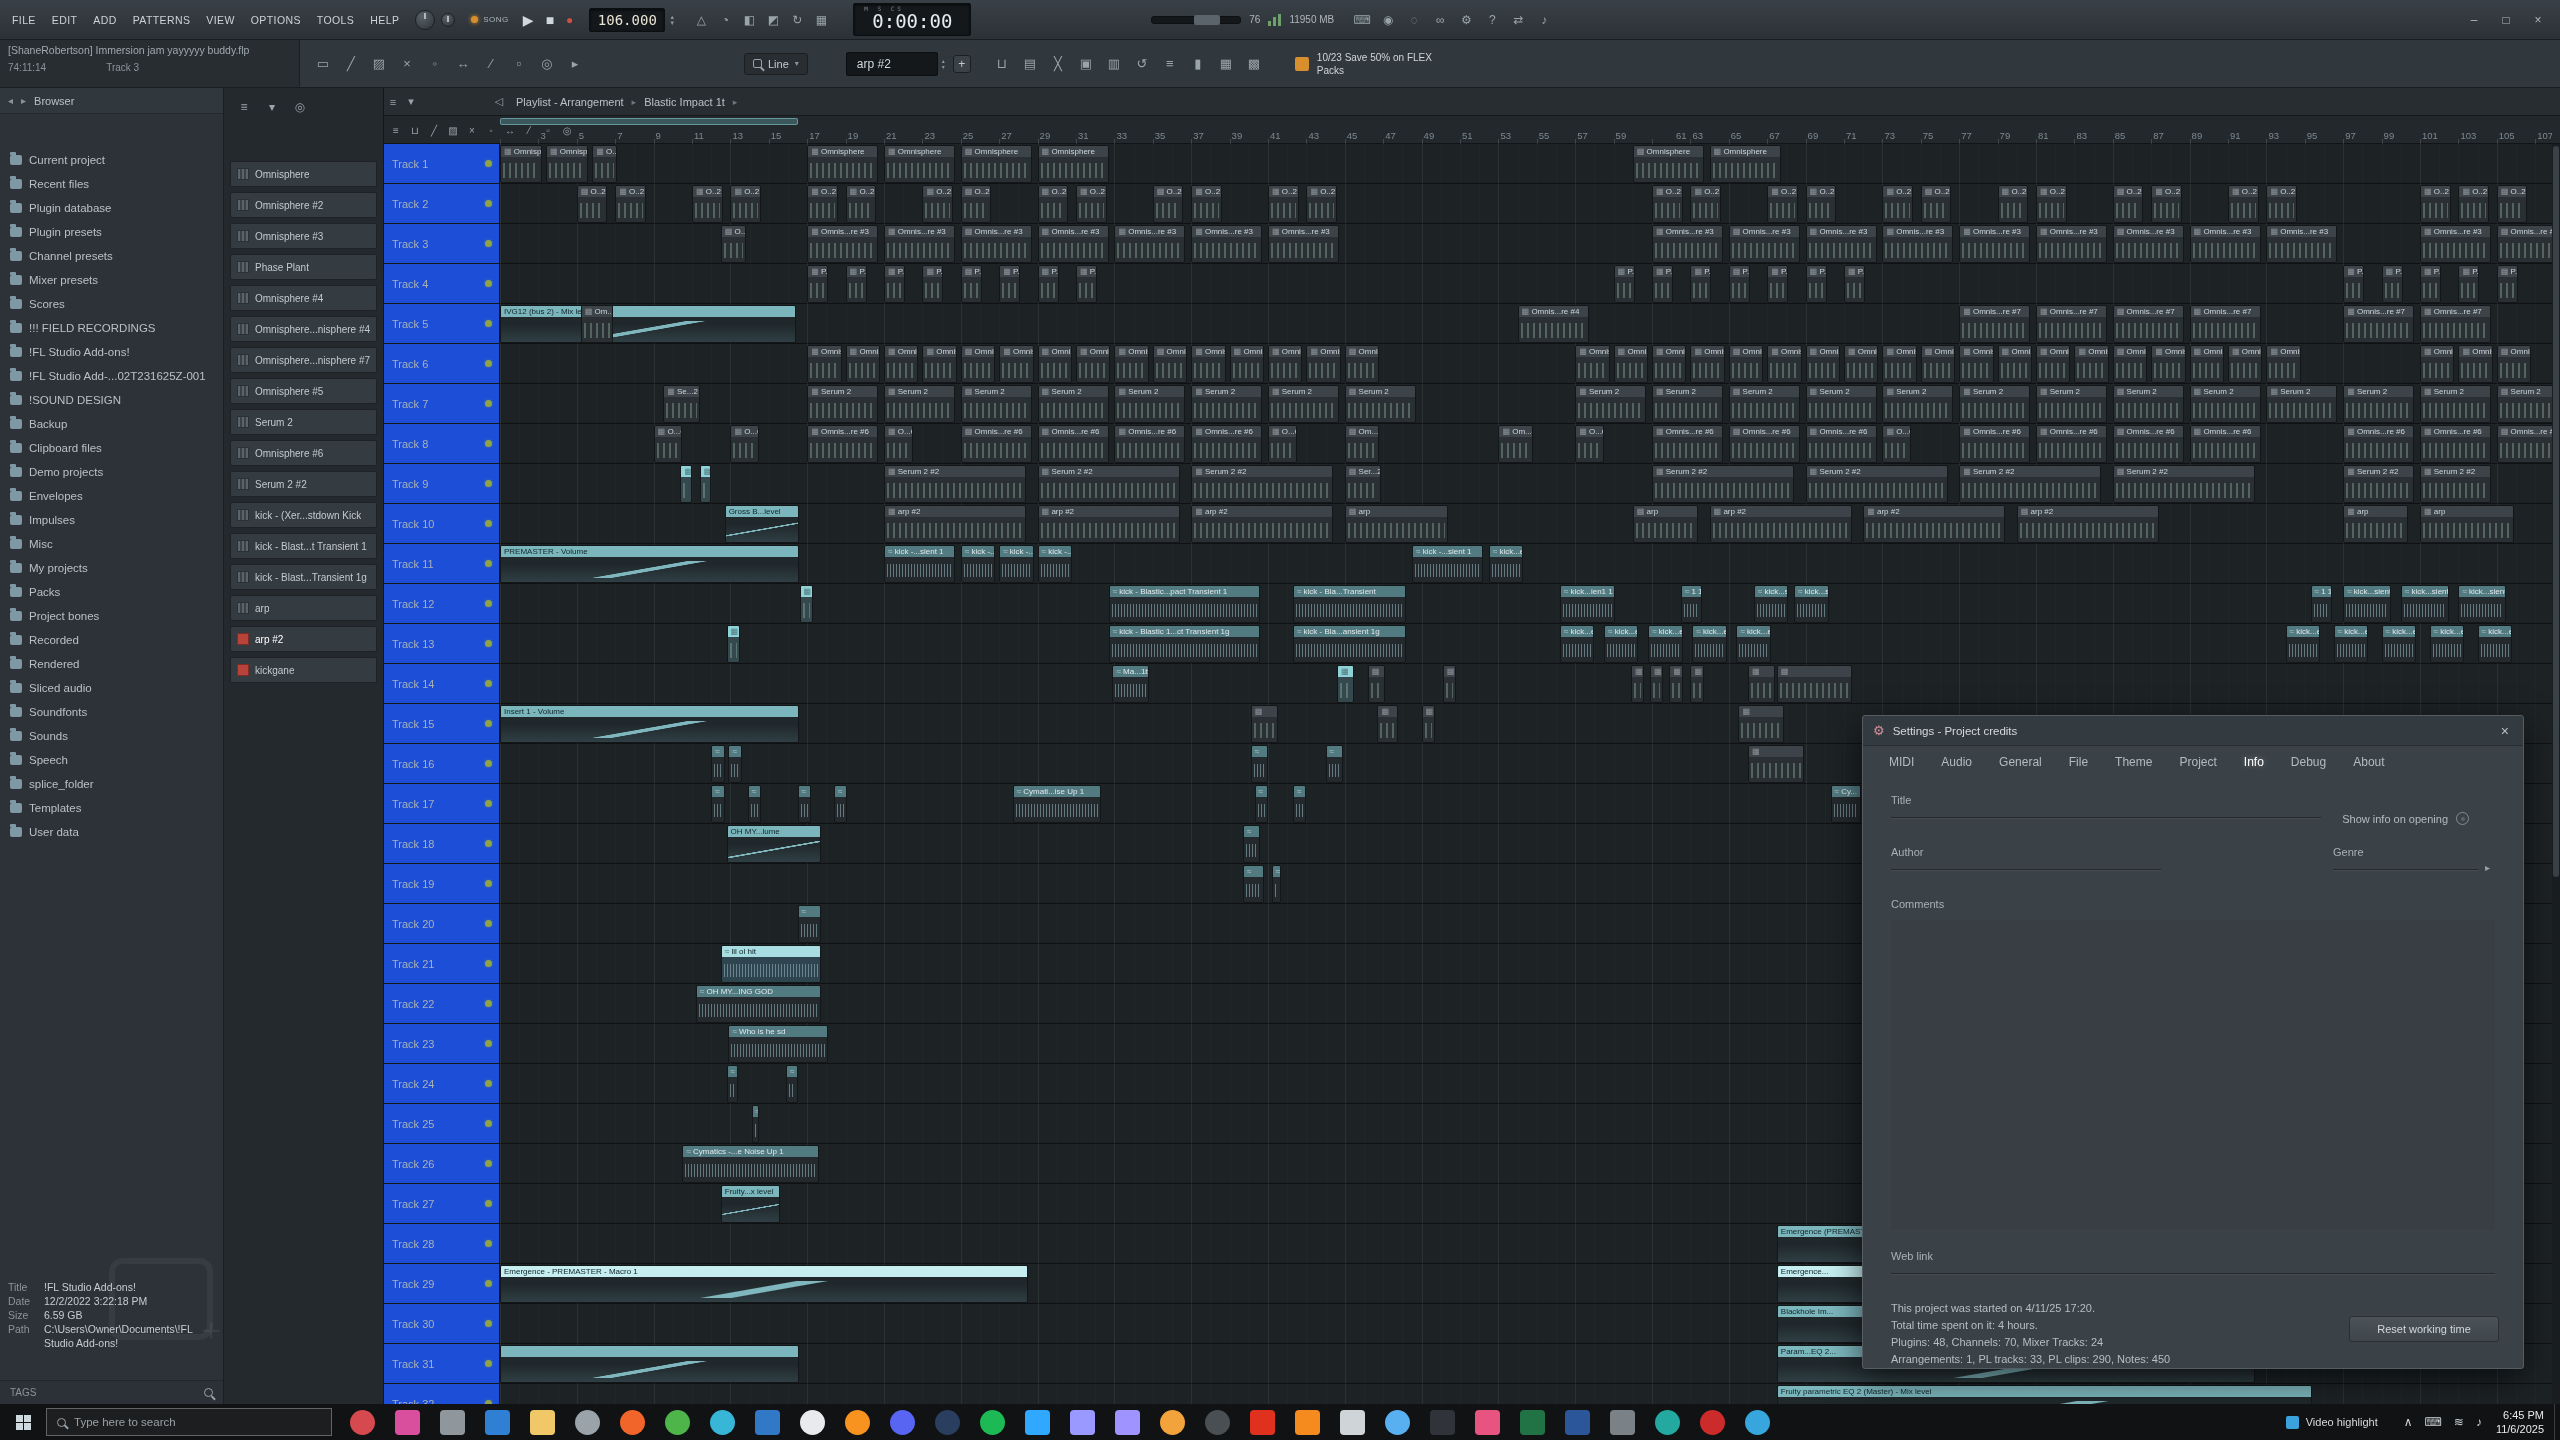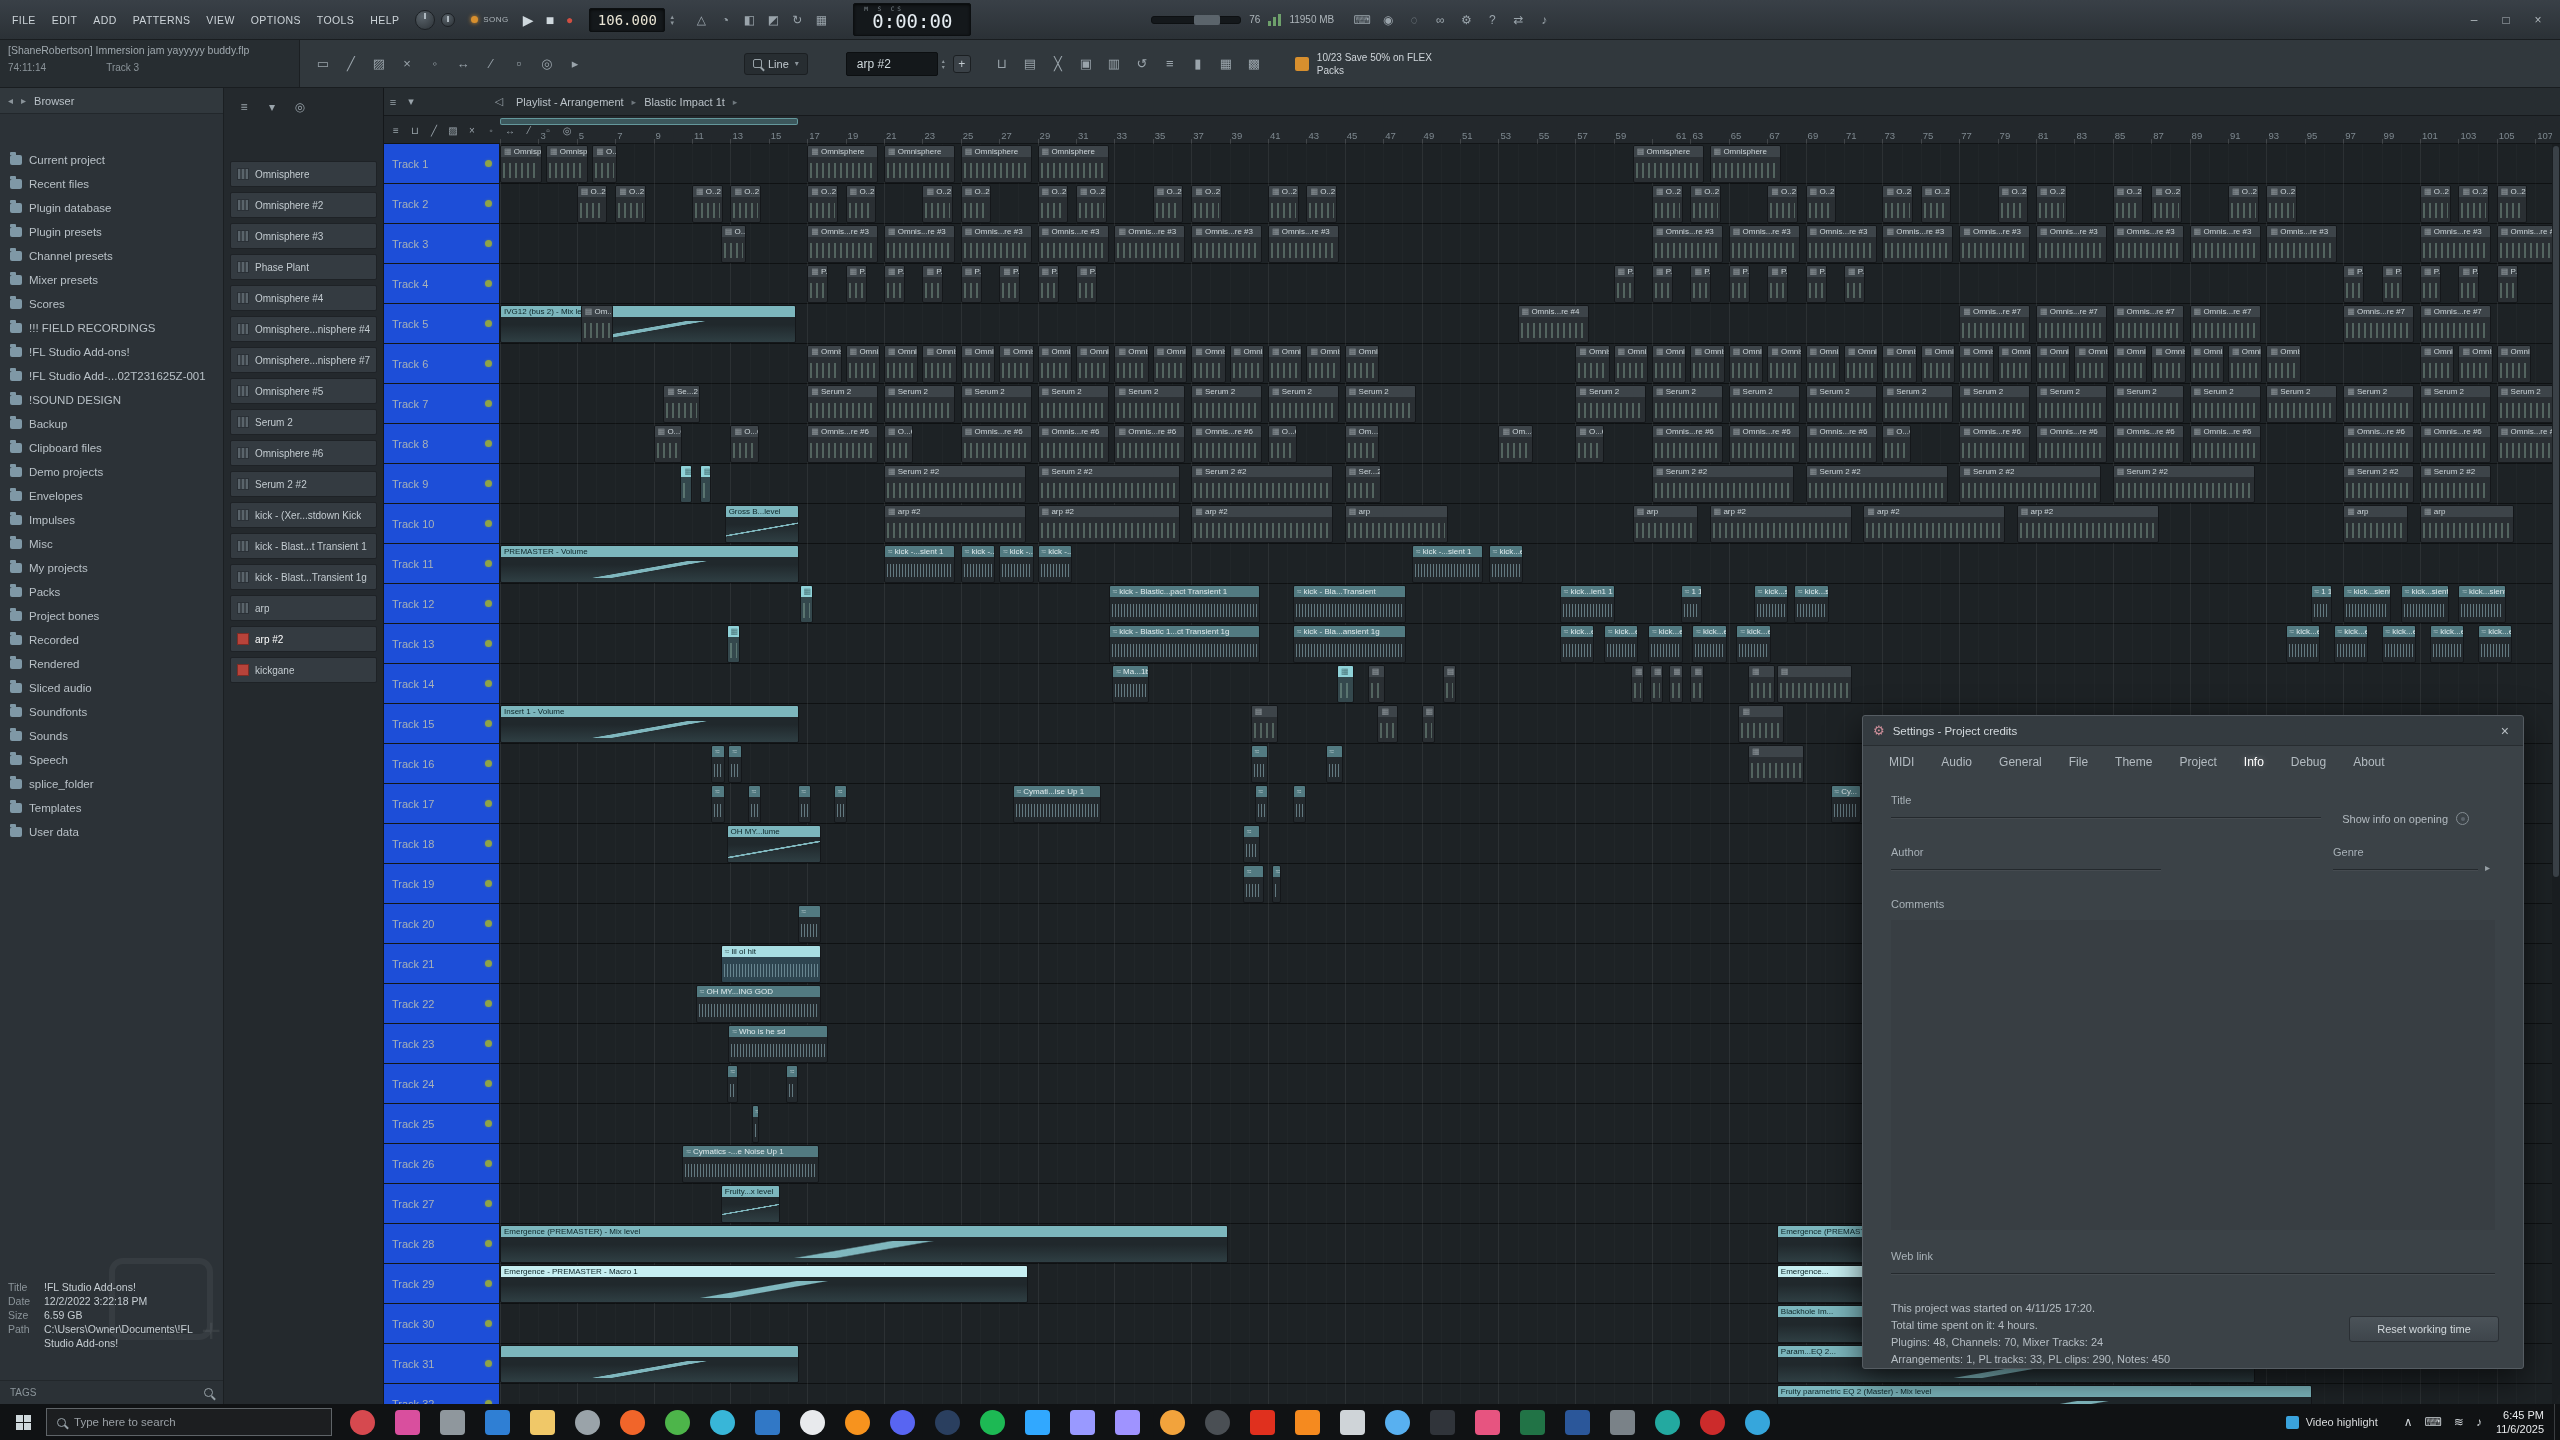--- a/index.html
+++ b/index.html
@@ -1773,24 +1773,20 @@
           <span class="bd"></span>
         </div>
         <div class="clip k-a" style="left: 182.4px; top: 1001px; width: 136.24px;">
           <span class="hd">Cymatics -...e Noise Up 1</span>
           <span class="bd"></span>
         </div>
         <div class="clip k-au" style="left: 220.8px; top: 1041px; width: 59.44px;">
           <span class="hd">Fruity...x level</span>
           <span class="bd"></span>
         </div>
-        <div class="clip k-au" style="left: 0px; top: 1081px; width: 727.6px;">
-          <span class="hd">Emergence (PREMASTER) - Mix level</span>
-          <span class="bd"></span>
-        </div>
         <div class="clip k-au" style="left: 1276.8px; top: 1081px; width: 478px;">
           <span class="hd">Emergence (PREMASTER)...</span>
           <span class="bd"></span>
         </div>
         <div class="clip k-au sel" style="left: 0px; top: 1121px; width: 527.92px;">
           <span class="hd">Emergence - PREMASTER - Macro 1</span>
           <span class="bd"></span>
         </div>
         <div class="clip k-au sel" style="left: 1276.8px; top: 1121px; width: 478px;">
           <span class="hd">Emergence...</span>

